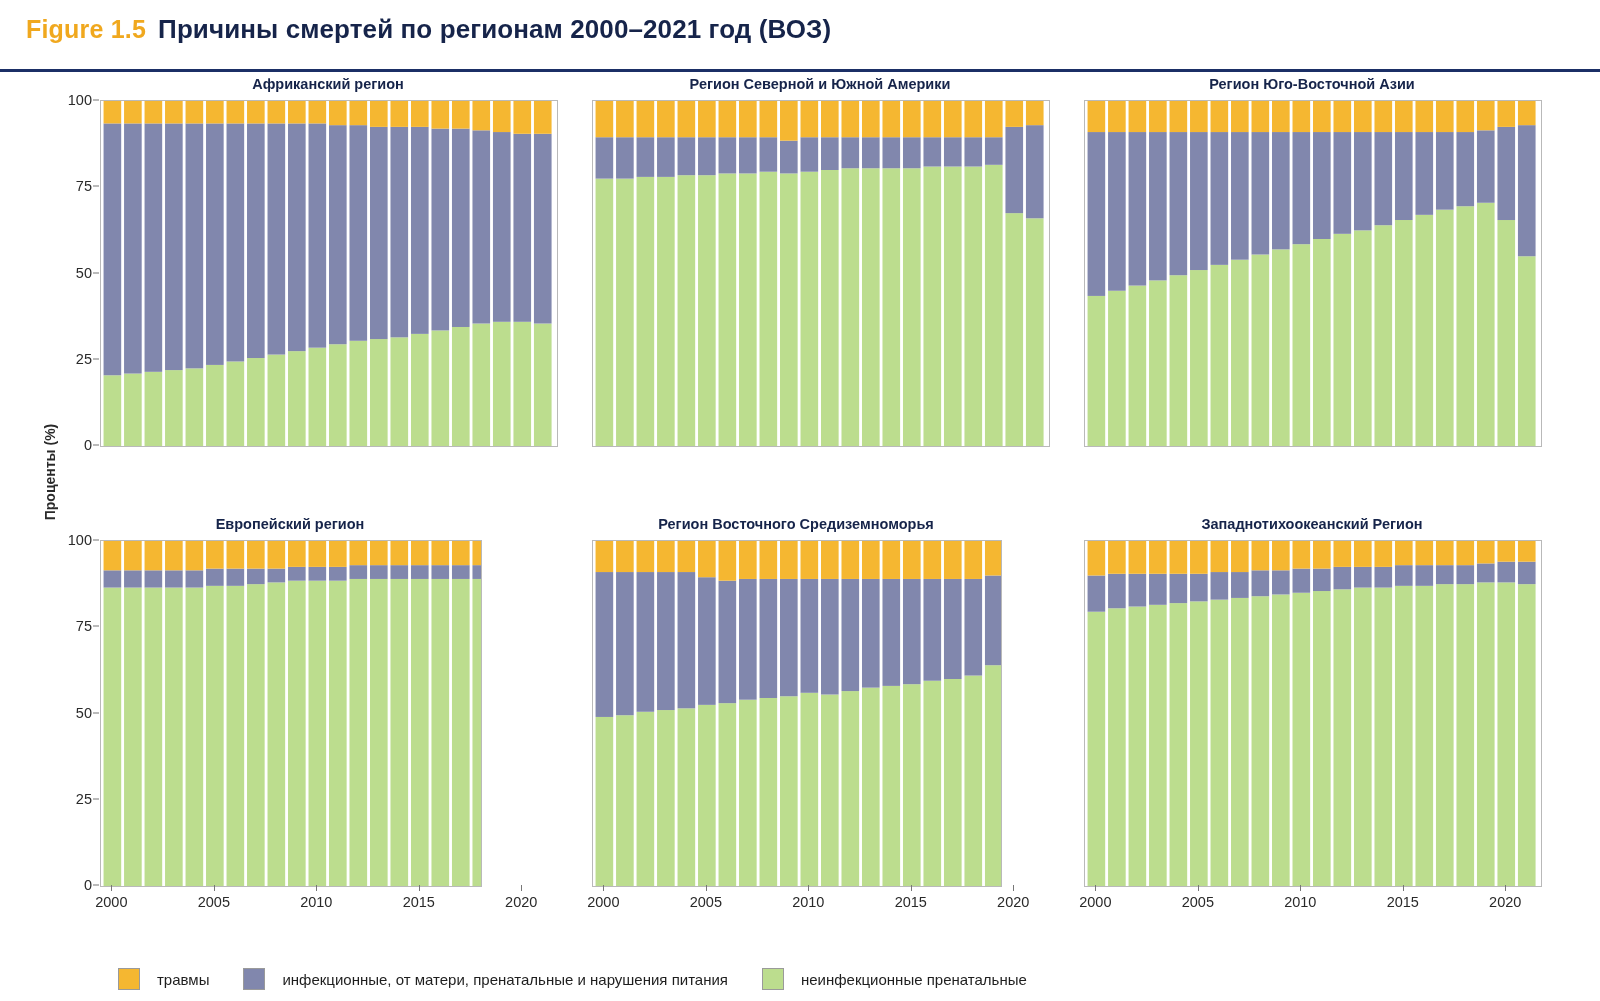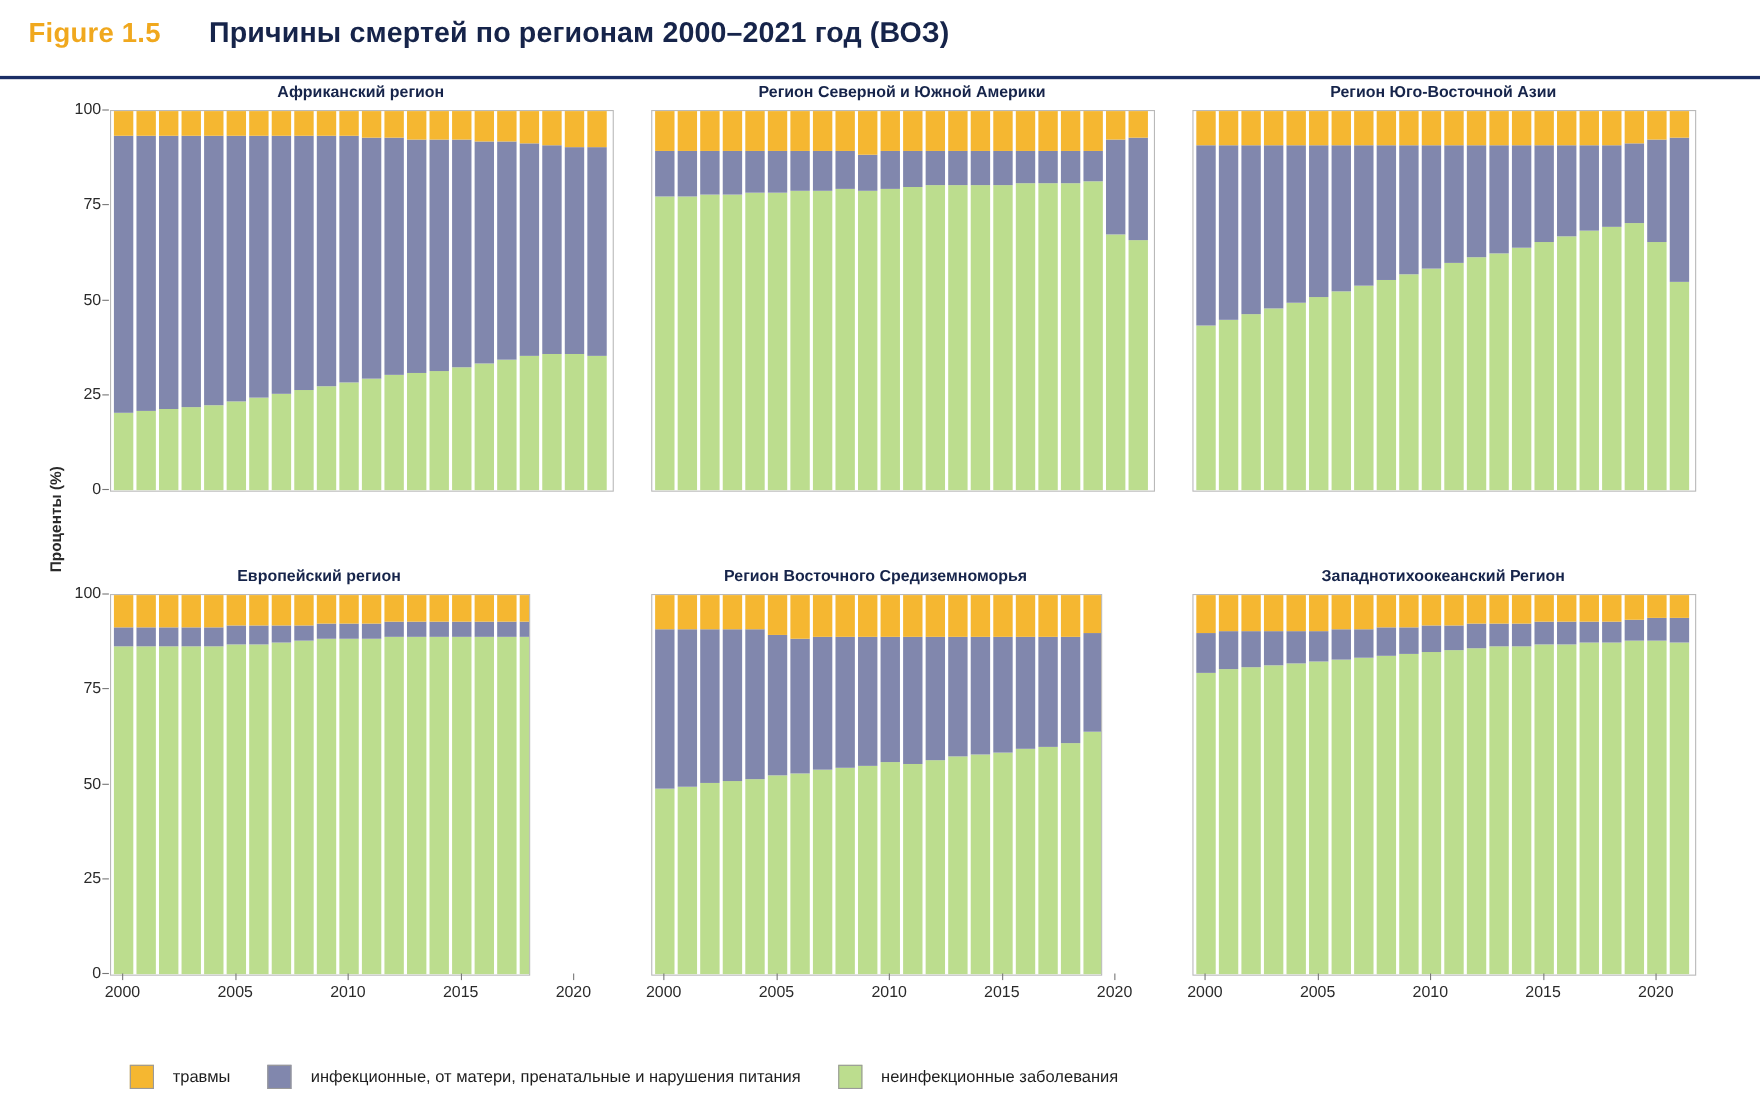--- a/index.html
+++ b/index.html
@@ -38,21 +38,20 @@
     font-size: 25px;
     font-weight: bold;
     color: #f0a81e;
     letter-spacing: .2px;
   }
   .fig-title {
     font-size: 26px;
     font-weight: bold;
     color: #16244a;
     letter-spacing: .1px;
-    margin-left: 32px;
   }
 
   
   .chart-wrap {
     position: absolute;
     left: 0; top: 72px;
     width: 1600px;
     height: 929px;
   }
 
@@ -672,18 +671,18 @@
         <div class="legend-item">
           <span class="legend-swatch" style="background: rgb(245, 183, 49);"></span>
           <span class="legend-label">травмы</span>
         </div>
         <div class="legend-item">
           <span class="legend-swatch" style="background: rgb(129, 135, 173);"></span>
           <span class="legend-label">инфекционные, от матери, пренатальные и нарушения питания</span>
         </div>
         <div class="legend-item">
           <span class="legend-swatch" style="background: rgb(188, 221, 142);"></span>
-          <span class="legend-label">неинфекционные заболевания</span>
+          <span class="legend-label">неинфекционные пренатальные</span>
         </div>
       </div>
   </div>
 
 </div>
 
 </body></html>

